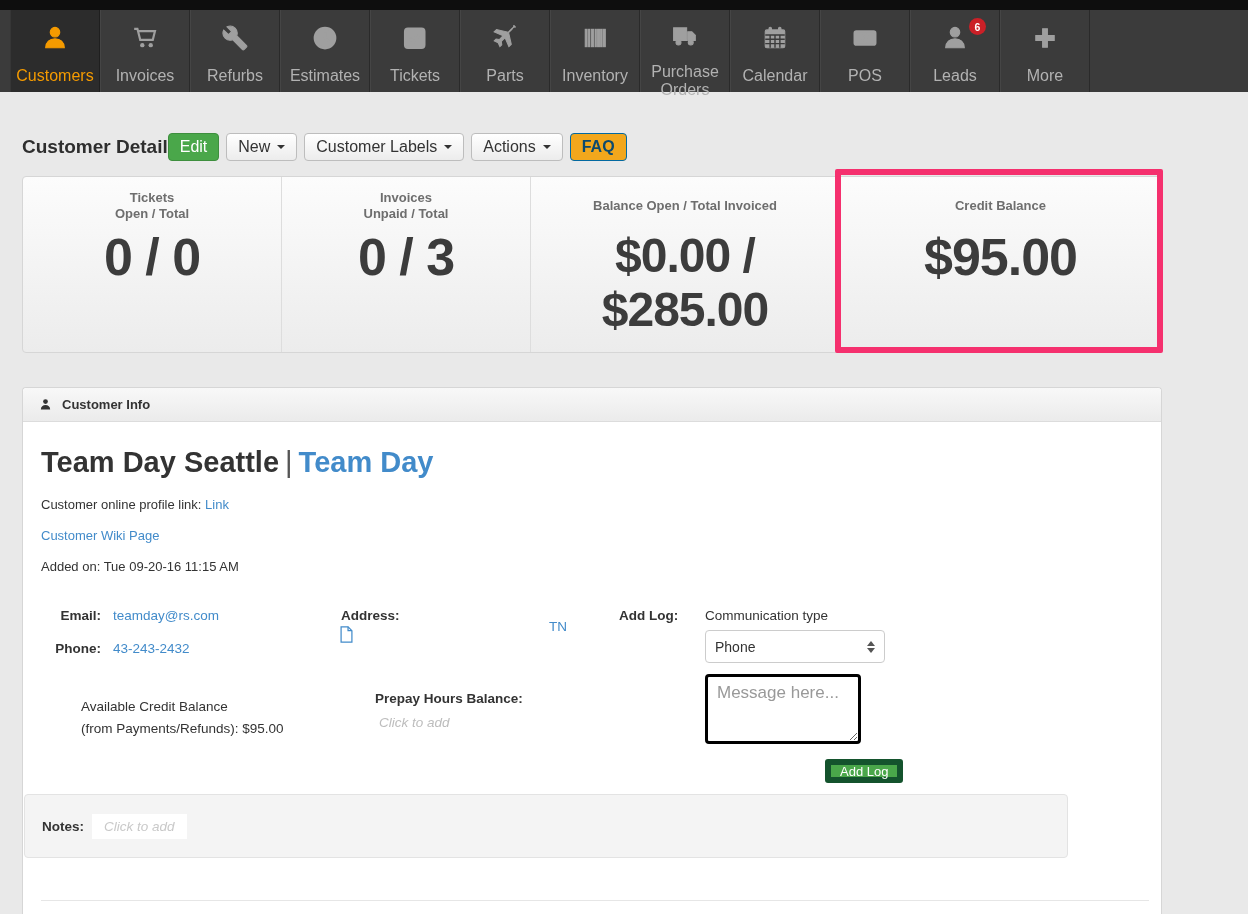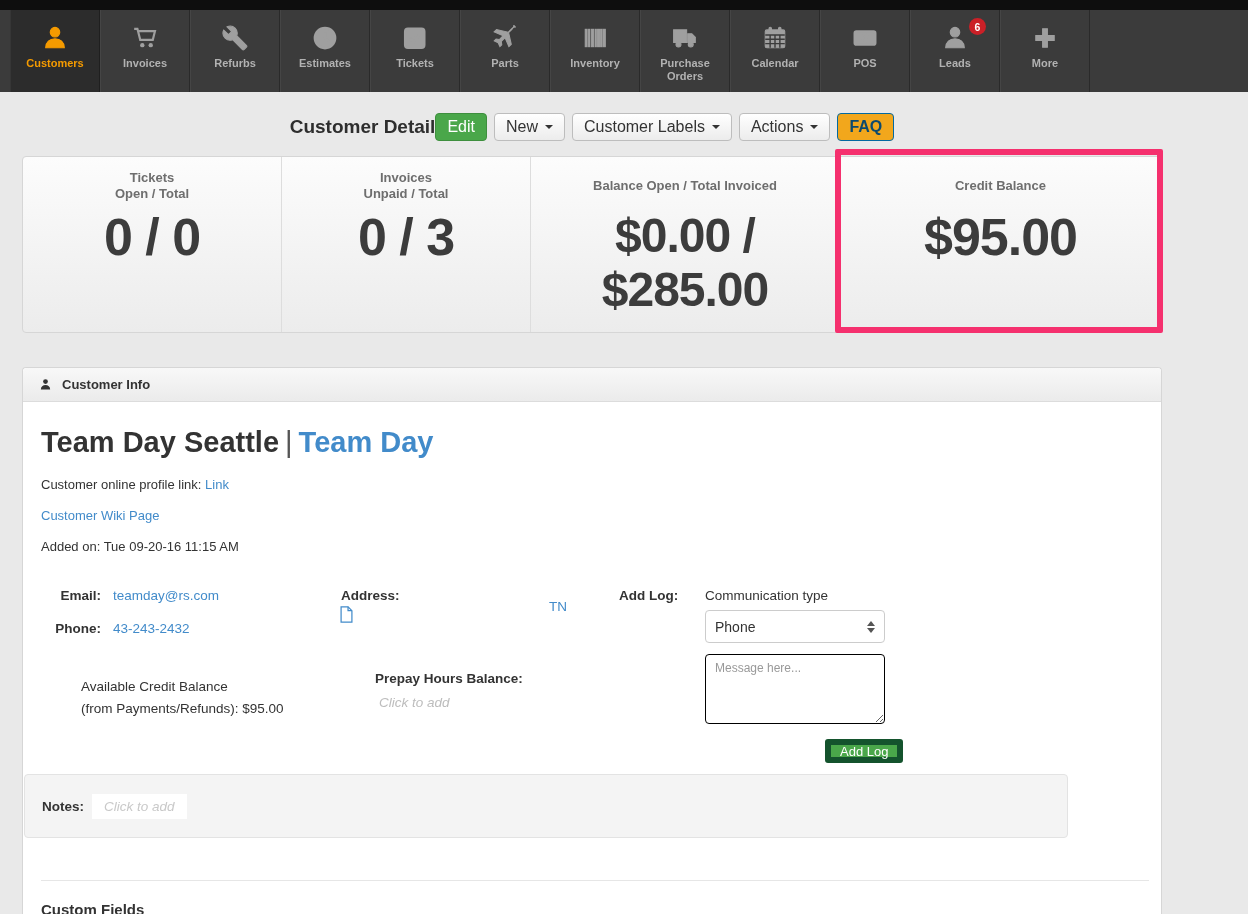--- a/index.html
+++ b/index.html
@@ -9,29 +9,29 @@
   
   .topstrip { height:10px; background:#0e0e0e; }
   .nav { height:82px; background:#3b3b3b; display:flex; padding-left:10px; }
   .nav-item { width:90px; height:82px; display:flex; flex-direction:column; align-items:center;
     padding-top:13px; border-right:1px solid rgba(0,0,0,.28); border-left:1px solid rgba(255,255,255,.05);
     position:relative; cursor:pointer; }
   .nav-item.active { background:#2c2c2c; }
   .nav-icon { height:30px; display:flex; align-items:center; justify-content:center; }
   .nav-icon svg { fill:#9f9f9f; stroke:#9f9f9f; }
   .nav-item.active .nav-icon svg { fill:#f59b00; stroke:#f59b00; }
-  .nav-label { margin-top:4px; font-size:11px; font-weight:700; color:#b2b2b2; text-align:center; line-height:1.15; }
+  .nav-label { margin-top:14px; font-size:16px; font-weight:400; color:#b2b2b2; text-align:center; line-height:1.15; }
   .nav-item.active .nav-label { color:#f59b00; }
   .badge { position:absolute; top:8px; right:13px; min-width:17px; height:17px; border-radius:50%;
     background:#cb2027; color:#fff; font-size:10.5px; font-weight:bold; display:flex; align-items:center;
     justify-content:center; }
 
   
   .main { width:1140px; margin-left:22px; }
-  .page-header { margin-top:20px; height:30px; display:flex; justify-content:center; align-items:center; }
+  .page-header { margin-top:40px; height:30px; display:flex; justify-content:flex-start; align-items:center; }
   .page-title { font-size:19px; font-weight:bold; color:#2e2e2e; }
   .btn-row { display:flex; gap:7px; align-items:center; }
   .btn { height:28px; padding:0 11px; border-radius:4px; font-size:16px; display:inline-flex;
     align-items:center; cursor:pointer; white-space:nowrap; }
   .btn-default { background:linear-gradient(#ffffff,#ececec); border:1px solid #bdbdbd; color:#333; }
   .btn-green { background:#4aa74a; border:1px solid #3e8f3e; color:#fff; }
   .btn-faq { background:#f2a71c; border:1px solid #0369a1; color:#0c4a6e; font-weight:bold; }
   .caret { display:inline-block; width:0; height:0; border-left:4px solid transparent;
     border-right:4px solid transparent; border-top:4px solid #333; margin-left:7px; }
 
@@ -65,22 +65,22 @@
   .abs { position:absolute; }
   .flabel { font-weight:bold; color:#333; }
   .fake-select { left:682px; top:26px; width:180px; height:33px; background:#fff; border:1px solid #ccc;
     border-radius:4px; display:flex; align-items:center; justify-content:space-between; padding:0 9px;
     font-size:14px; color:#333; cursor:pointer; }
   .updown { display:flex; flex-direction:column; gap:2px; }
   .tri-up { width:0; height:0; border-left:4px solid transparent; border-right:4px solid transparent;
     border-bottom:5px solid #555; }
   .tri-down { width:0; height:0; border-left:4px solid transparent; border-right:4px solid transparent;
     border-top:5px solid #555; }
-  textarea.msg { left:682px; top:70px; width:180px; height:70px; border:1px solid #000000; border-radius:4px;
-    padding:6px 9px; font-family:"Liberation Sans", sans-serif; font-size:12px; color:#333; resize:both; }
+  textarea.msg { left:682px; top:70px; width:156px; height:70px; border:3px solid #000000; border-radius:4px;
+    padding:6px 9px; font-family:"Liberation Sans", sans-serif; font-size:17px; color:#333; resize:both; }
   textarea.msg::placeholder { color:#999; }
   .btn-addlog { left:802px; top:155px; height:24px; padding:0 9px; font-size:13px; background:#4aa74a;
     border:6px solid #14532d; border-radius:3px; color:#fff; display:inline-flex; align-items:center; cursor:pointer; }
   .muted-italic { font-style:italic; color:#bdbdbd; }
 
   .notes-bar { margin-left:1px; width:1044px; height:64px; background:#f4f4f4; border:1px solid #e3e3e3;
     border-radius:4px; display:flex; align-items:center; padding-left:17px; font-size:13.5px; }
   .notes-chip { margin-left:8px; background:#fff; padding:5px 12px; font-style:italic; color:#c9c9c9; cursor:pointer; }
   .divider { margin:42px 0 0 18px; width:1108px; border-top:1px solid #e6e6e6; }
   .custom-fields { margin:20px 0 0 18px; font-size:15px; font-weight:bold; color:#333; }

